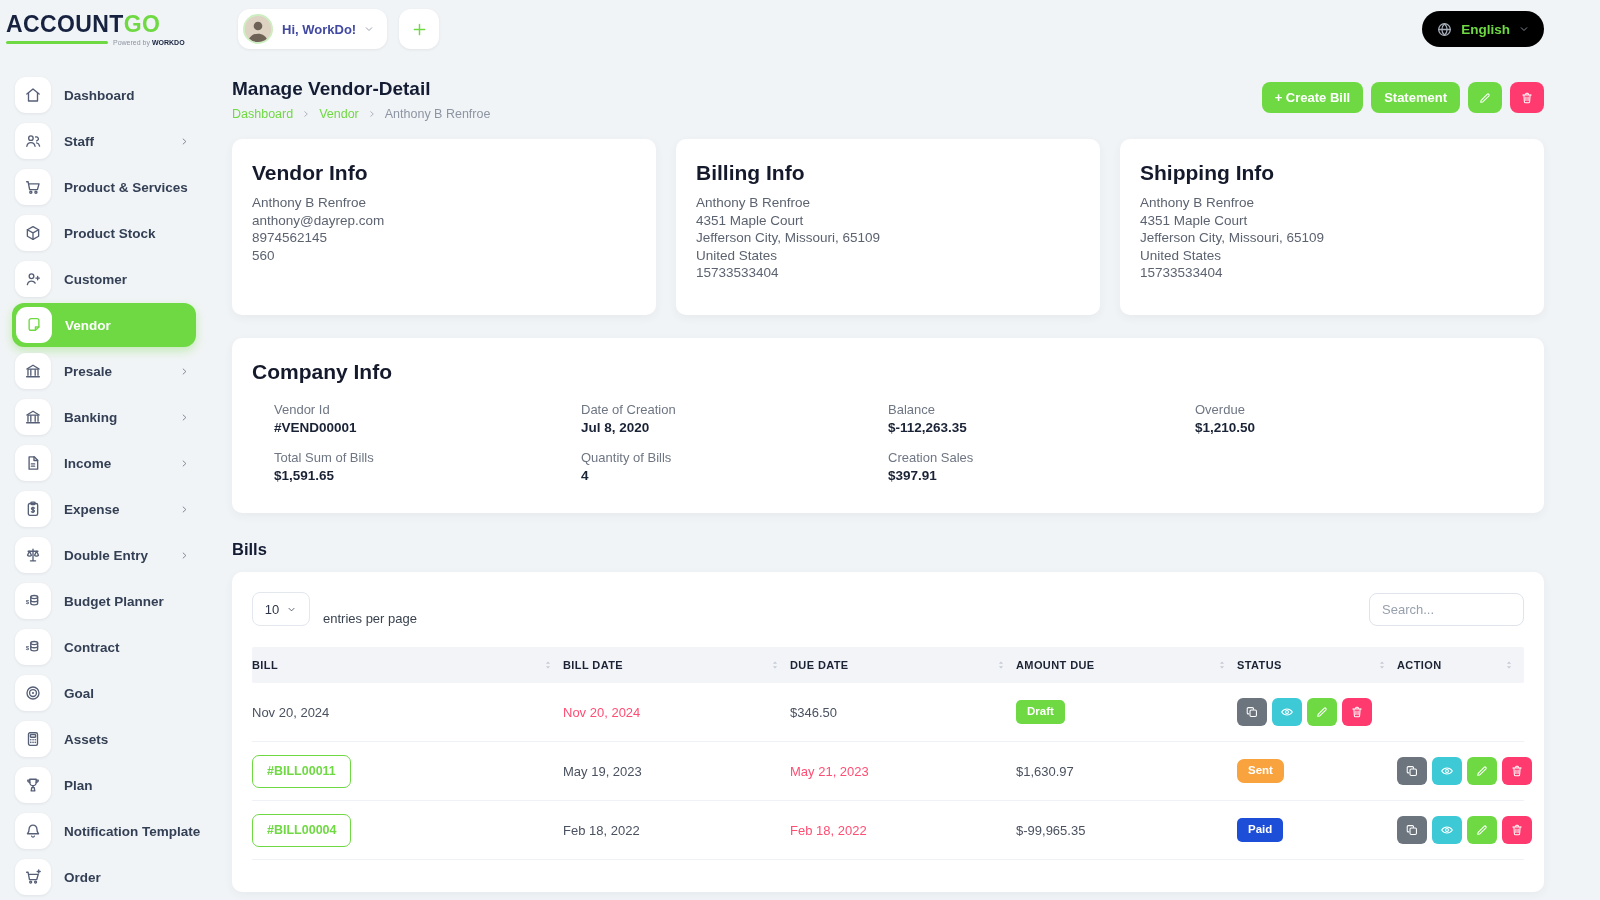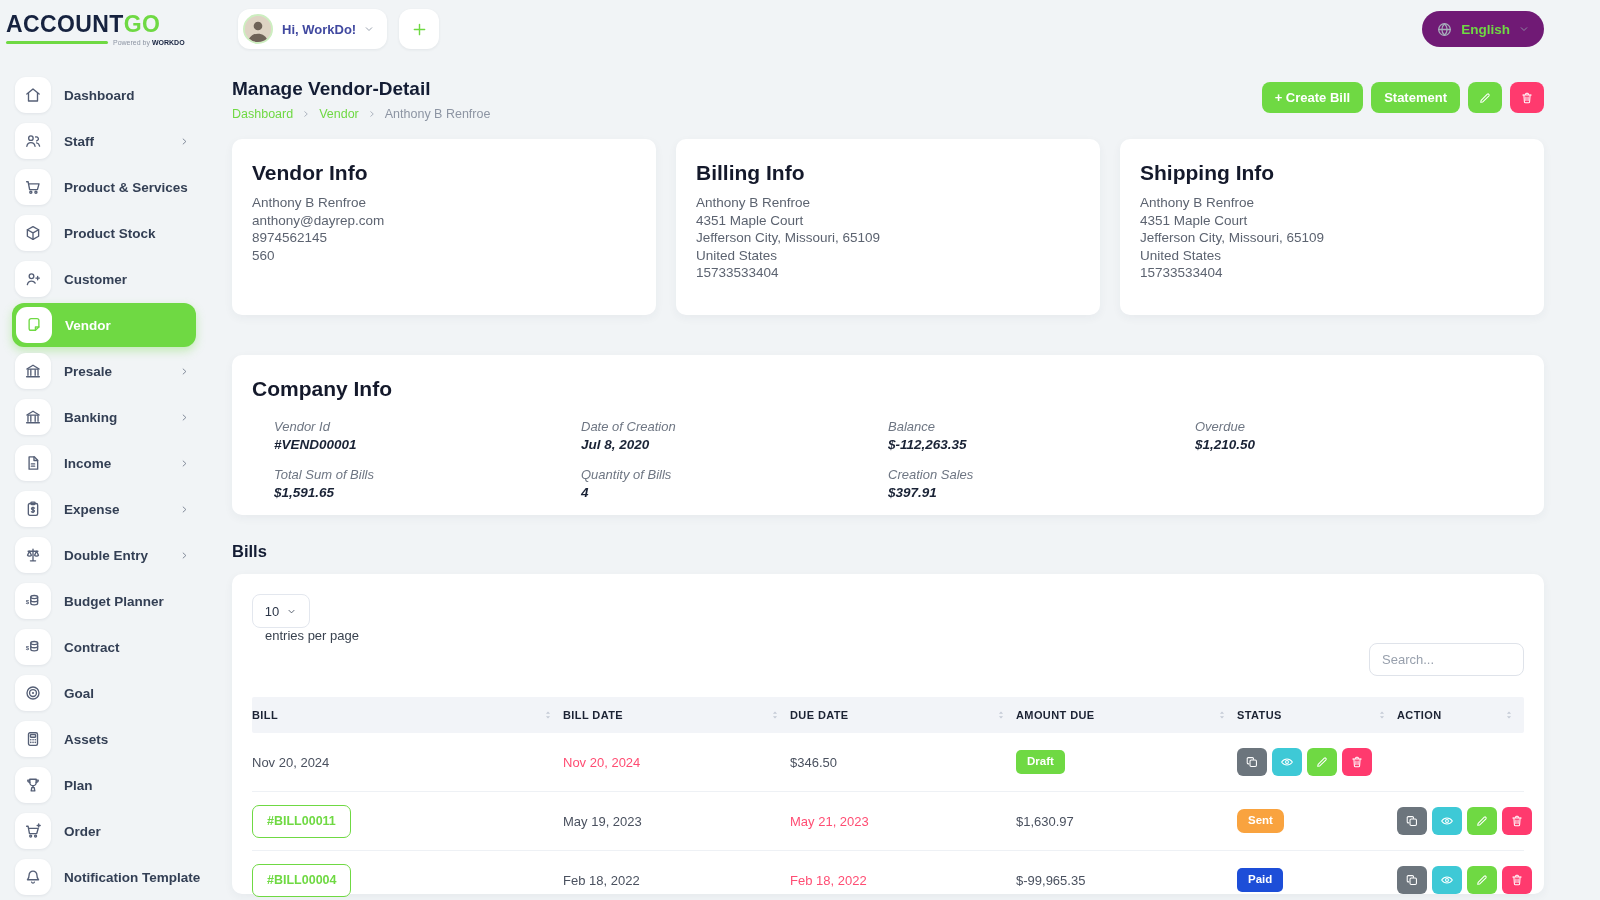--- a/index.html
+++ b/index.html
@@ -26,21 +26,21 @@
     box-shadow:0 1px 3px rgba(30,40,60,.07); cursor:pointer; }
   .avatar { width:30px; height:30px; border-radius:50%; border:2px solid #cdeec0;
     overflow:hidden; background:#ded5c8; flex:none; }
   .user-name { margin-left:9px; font-size:13px; font-weight:700; color:#4149a0; }
   .user-chev { margin-left:7px; color:#8f97a6; }
   .user-chev svg { width:12px; height:12px; }
   .add-btn { margin-left:12px; width:40px; height:40px; background:#fff; border:none;
     border-radius:12px; box-shadow:0 1px 3px rgba(30,40,60,.07); display:flex;
     align-items:center; justify-content:center; color:#6fd943; cursor:pointer; }
   .add-btn svg { width:19px; height:19px; }
-  .lang-chip { margin-left:auto; margin-right:56px; background:#701a75; border-radius:18px;
+  .lang-chip { margin-left:auto; margin-right:56px; background:#000000; border-radius:18px;
     height:36px; display:flex; align-items:center; padding:0 14px; gap:8px; cursor:pointer; }
   .lang-chip .globe { color:#a6adba; }
   .lang-chip .globe svg { width:17px; height:17px; }
   .lang-text { color:#6fd943; font-size:13.5px; font-weight:600; }
   .lang-chev { color:#8f97a6; }
   .lang-chev svg { width:12px; height:12px; }
 
   
   .layout { display:flex; height:842px; }
   .sidebar { width:212px; flex:none; padding-top:14px; overflow:hidden; }
@@ -75,31 +75,31 @@
   .btn-icon svg { width:14px; height:14px; }
   .btn-pink { background:#ff3a6e; }
 
   
   .card { background:#fff; border-radius:10px; box-shadow:0 3px 10px rgba(40,52,70,.05); }
   .cards3 { display:grid; grid-template-columns:1fr 1fr 1fr; gap:20px; margin-top:18px; }
   .info-card { padding:22px 20px; height:176px; }
   .card-title { font-size:21px; font-weight:700; color:#14192b; margin:0 0 9px; }
   .info-line { font-size:13.5px; color:#5c6370; line-height:17.5px; }
 
-  .company-card { margin-top:40px; padding:22px 20px 15px; }
+  .company-card { margin-top:23px; padding:22px 20px 30px; }
   .company-grid { display:grid; grid-template-columns:repeat(4,1fr); row-gap:15px;
-    margin-top:18px; padding:0 22px;font-style:italic; }
+    margin-top:18px; padding:0 22px; }
   .clabel { font-size:13px; color:#6e7683; }
   .cvalue { font-size:13.5px; font-weight:700; color:#1a2336; margin-top:3px; }
 
   .bills-heading { font-size:16.5px; font-weight:700; color:#131c33; margin:27px 0 0; }
 
   
   .table-card { margin-top:13px; padding:20px; height:320px; }
-  .table-controls { display:flex; align-items:flex-start;flex-direction:column; }
+  .table-controls { display:flex; align-items:flex-end; }
   .select-box { width:58px; height:34px; border:1px solid #e3e7ee; border-radius:8px;
     background:#fff; display:flex; align-items:center; justify-content:center; gap:7px;
     font-size:13px; color:#2c3648; cursor:pointer; }
   .select-chev { color:#3c4657; }
   .select-chev svg { width:11px; height:11px; }
   .pp-label { margin-left:13px; font-size:13px; color:#39424f; }
   .search-input { margin-left:auto; width:155px; height:33px; border:1px solid #dfe3ea;
     border-radius:8px; padding:0 12px; font-size:13px; color:#333; outline:none;
     font-family:inherit; background:#fff; }
   .search-input::placeholder { color:#98a0ad; }
@@ -357,36 +357,36 @@
             <path d="M7.7 4.3h8.6v4.4a4.3 4.3 0 0 1-8.6 0z"></path>
             <path d="M7.7 5.4H5a2.7 2.7 0 0 0 2.9 3M16.3 5.4H19a2.7 2.7 0 0 1-2.9 3"></path>
             <path d="M12 13v2.4M9.4 19.8h5.2M10.3 15.4h3.4l.6 4.4h-4.6z"></path>
           </svg>
         </span>
         <span class="side-label">Plan</span>
       </div>
       <div class="side-item">
         <span class="chip">
           <svg viewBox="0 0 24 24" fill="none" stroke="currentColor" stroke-width="1.8" stroke-linecap="round" stroke-linejoin="round">
+            <path d="M12 4.1a5.2 5.2 0 0 0-5.2 5.2c0 4.1-1.6 5.6-2.2 6.3h14.8c-.6-.7-2.2-2.2-2.2-6.3A5.2 5.2 0 0 0 12 4.1z"></path>
+            <path d="M10.2 18.8a1.9 1.9 0 0 0 3.6 0"></path>
+          </svg>
+        </span>
+        <span class="side-label">Notification Template</span>
+      </div>
+      <div class="side-item">
+        <span class="chip">
+          <svg viewBox="0 0 24 24" fill="none" stroke="currentColor" stroke-width="1.8" stroke-linecap="round" stroke-linejoin="round">
             <path d="M3.5 5.6h1.9l1.9 9.8h9.7l2-7H6"></path>
             <circle cx="8.9" cy="18.8" r="1.3"></circle>
             <circle cx="15.4" cy="18.8" r="1.3"></circle>
             <path d="M17.6 4.6h4M19.6 2.6v4"></path>
           </svg>
         </span>
         <span class="side-label">Order</span>
-      </div>
-      <div class="side-item">
-        <span class="chip">
-          <svg viewBox="0 0 24 24" fill="none" stroke="currentColor" stroke-width="1.8" stroke-linecap="round" stroke-linejoin="round">
-            <path d="M12 4.1a5.2 5.2 0 0 0-5.2 5.2c0 4.1-1.6 5.6-2.2 6.3h14.8c-.6-.7-2.2-2.2-2.2-6.3A5.2 5.2 0 0 0 12 4.1z"></path>
-            <path d="M10.2 18.8a1.9 1.9 0 0 0 3.6 0"></path>
-          </svg>
-        </span>
-        <span class="side-label">Notification Template</span>
       </div>
     </div>
 
   <div class="main">
 
     <div class="page-head">
       <div>
         <h1 class="page-title">Manage Vendor-Detail</h1>
         <div class="breadcrumb">
           <span class="bc-link">Dashboard</span>

